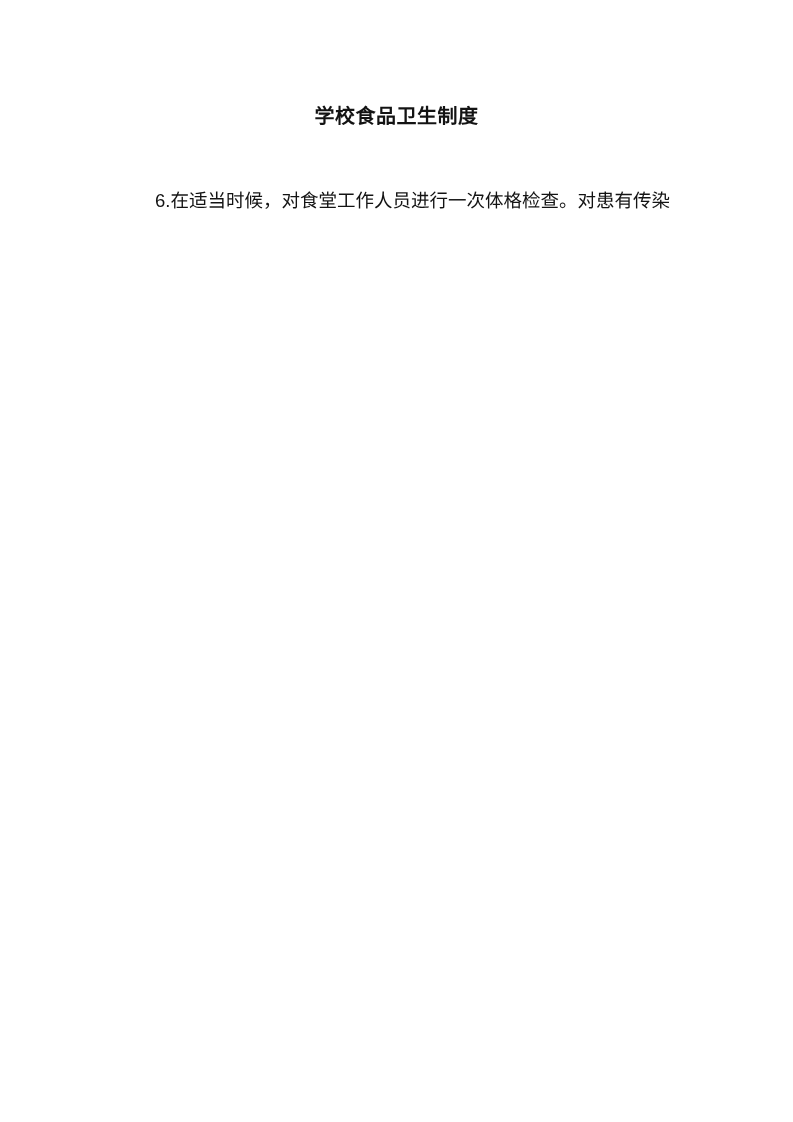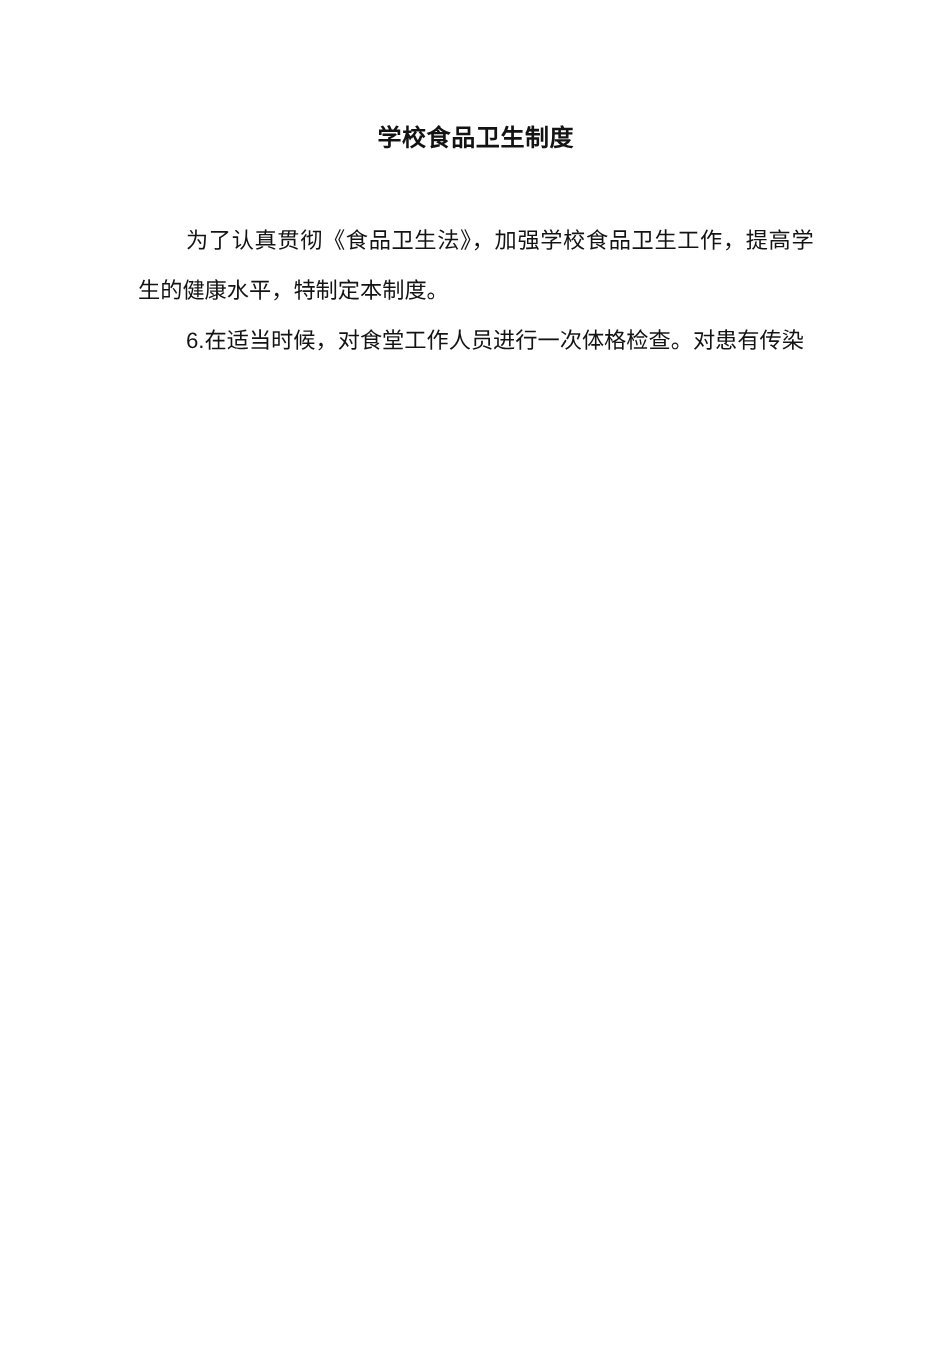--- a/index.html
+++ b/index.html
@@ -41,16 +41,15 @@
     word-break: break-all;
     overflow-wrap: break-word;
   }
 </style>
 </head>
 <body>
 
 <div class="page">
   <div class="content">
     <h1 class="doc-title">学校食品卫生制度</h1>
-    <p class="para">为了认真贯彻《食品卫生法》，加强学校食品卫生工作，提高学生的健康水平，特制定本制度。</p>
     <p class="para">6.在适当时候，对食堂工作人员进行一次体格检查。对患有传染</p>
   </div>
 </div>
 
 </body></html>

